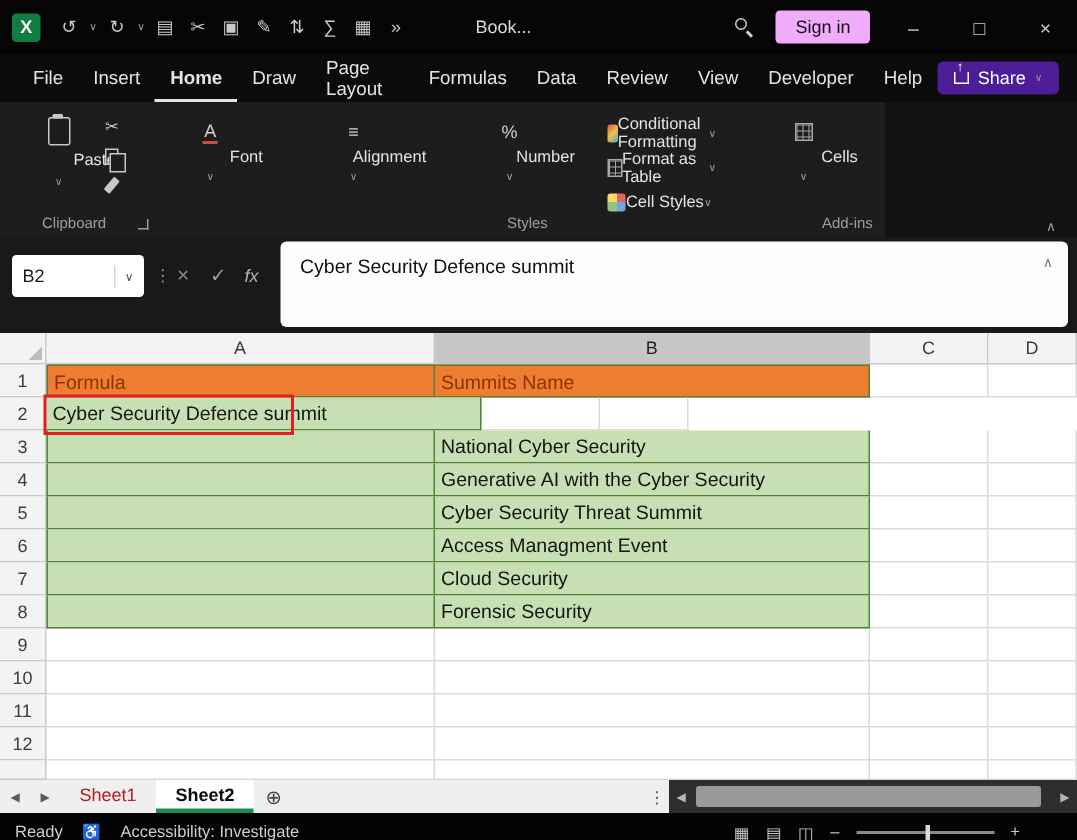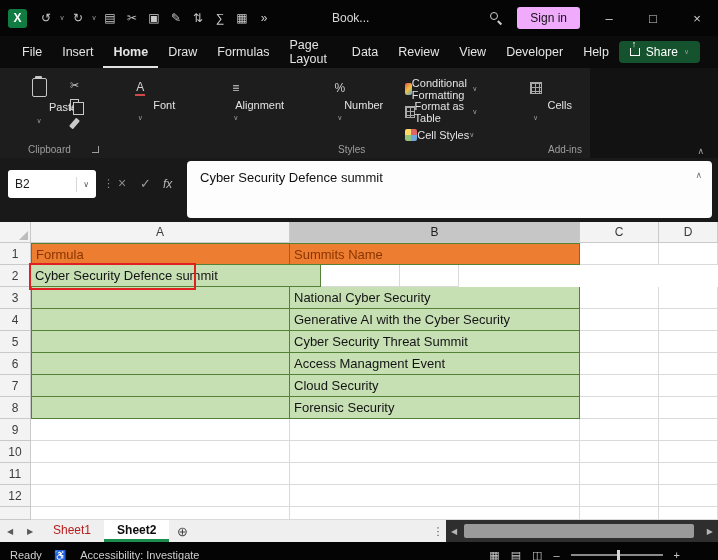--- a/index.html
+++ b/index.html
@@ -7,37 +7,37 @@
   .app { position:relative; width:718px; height:560px; overflow:hidden; background:#fff; }
 
   
   .titlebar { position:absolute; left:0; right:0; top:0; height:36px; background:#050505;
               display:flex; align-items:center; padding:0 0 0 8px; color:#c9c9c9; }
   .excel-logo { width:19px; height:19px; background:#107C41; border-radius:3px; color:#fff;
                 font-weight:bold; font-size:12px; display:flex; align-items:center; justify-content:center; margin-right:8px; }
   .tb-ic { width:22px; text-align:center; font-size:12px; color:#c9c9c9; cursor:default; }
   .chev { font-size:7px; color:#9a9a9a; }
   .tb-chev { width:10px; text-align:center; font-size:7px; color:#9a9a9a; }
-  .tb-title { margin-left:57px; font-size:12px; color:#d8d8d8; }
+  .tb-title { margin-left:42px; font-size:12px; color:#d8d8d8; }
   .tb-right { margin-left:auto; display:flex; align-items:center; gap:14px; padding-right:6px; }
   .search-ic { position:relative; width:14px; height:14px; display:inline-block; }
   .search-ic .lens { position:absolute; left:1px; top:1px; width:8px; height:8px;
                      border:1.5px solid #cfcfcf; border-radius:50%; }
   .search-ic .tail { position:absolute; left:9px; top:9px; width:5px; height:1.5px;
                      background:#cfcfcf; transform:rotate(45deg); transform-origin:left center; }
   .signin { background:#f0abfc; color:#111; border:none; font-size:12px; padding:4px 13px;
             border-radius:3px; font-family:inherit; }
   .win-ic { width:30px; text-align:center; font-size:13px; color:#cfcfcf; }
 
   
   .menubar { position:absolute; left:0; right:0; top:36px; height:32px; background:#0b0b0b;
              display:flex; align-items:center; padding-left:12px; color:#e4e4e4; font-size:12.5px; }
   .mtab { padding:8px 10px 7px; border-bottom:2px solid transparent; }
   .mtab.active { font-weight:bold; border-bottom:2px solid #e2e2e2; }
-  .share { margin-left:auto; margin-right:18px; background:#14532d; color:#fff; border:none;
+  .share { margin-left:auto; margin-right:12px; background:#4c1d95; color:#fff; border:none;
            border-radius:4px; padding:4px 11px; font-size:12px; display:flex; align-items:center;
            gap:6px; font-family:inherit; }
   .share-ic { position:relative; width:10px; height:8px; border:1px solid #fff; border-top:none; display:inline-block; }
   .share-ic:after { content:"↑"; position:absolute; left:1px; top:-9px; font-size:9px; color:#fff; }
 
   
   .ribbon { position:absolute; left:0; right:0; top:68px; height:90px; background:#1d1d1d;
             display:flex; align-items:flex-start; padding:8px 8px 0 16px; color:#e3e3e3; }
   .ribbon .dark-right { position:absolute; right:0; top:0; bottom:0; width:128px; background:#121212; }
   .paste-col { display:flex; flex-direction:column; align-items:center; gap:4px; width:46px; padding-top:2px; }
@@ -160,22 +160,22 @@
       <span class="win-ic">□</span>
       <span class="win-ic">×</span>
     </div>
   </div>
 
   <div class="menubar">
     <span class="mtab">File</span>
     <span class="mtab">Insert</span>
     <span class="mtab active">Home</span>
     <span class="mtab">Draw</span>
+    <span class="mtab">Page Layout</span>
     <span class="mtab">Formulas</span>
-    <span class="mtab">Page Layout</span>
     <span class="mtab">Data</span>
     <span class="mtab">Review</span>
     <span class="mtab">View</span>
     <span class="mtab">Developer</span>
     <span class="mtab">Help</span>
     <button class="share">
       <span class="share-ic"></span>
       <span>Share</span>
       <span class="chev">∨</span>
     </button>

